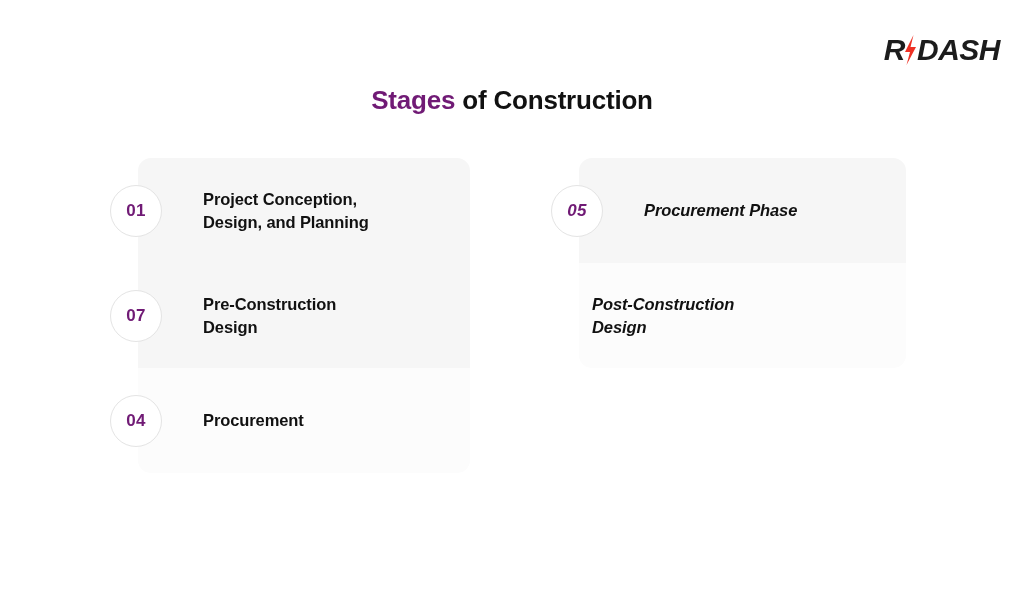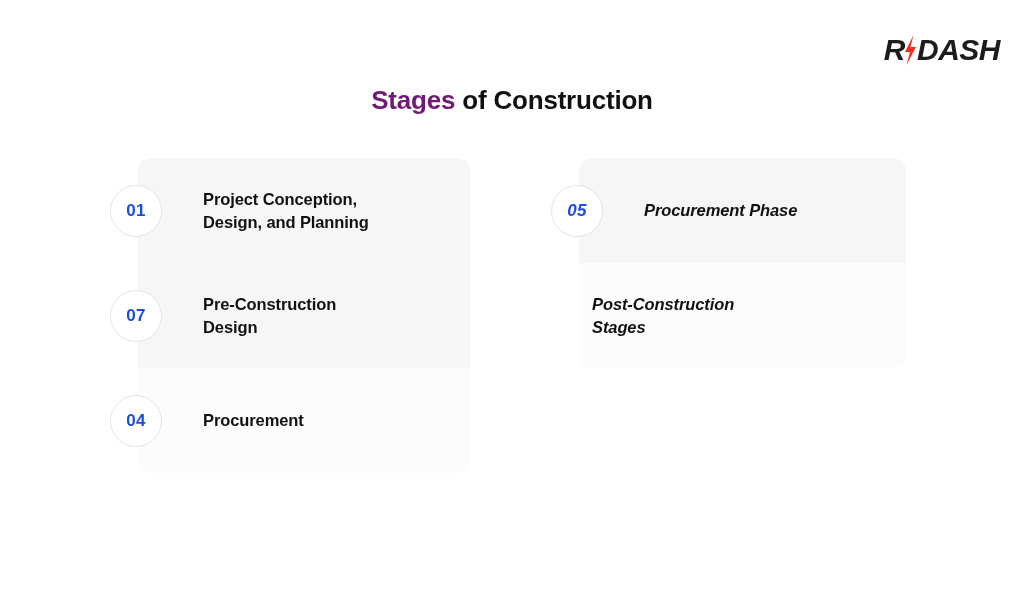--- a/index.html
+++ b/index.html
@@ -109,21 +109,21 @@
     height: 52px;
     border-radius: 50%;
     background: #ffffff;
     border: 1px solid #e4e4e4;
     box-sizing: border-box;
     display: flex;
     align-items: center;
     justify-content: center;
     font-size: 17px;
     font-weight: 700;
-    color: #1d4ed8;
+    color: #701a75;
     letter-spacing: 0.2px;
     margin-left: 0;
   }
 
   .stage-label {
     position: relative;
     z-index: 2;
     margin-left: 41px;
     font-size: 16.5px;
     font-weight: 700;
@@ -182,18 +182,18 @@
 
     <div class="stage-row">
       <div class="panel"></div>
       <div class="stage-num">05</div>
       <div class="stage-label">Procurement Phase</div>
     </div>
 
     <div class="stage-row alt">
       <div class="panel"></div>
       <div class="stage-label">Post-Construction
-Stages</div>
+Design</div>
     </div>
 
   </div>
 
 </div>
 
 </body></html>

